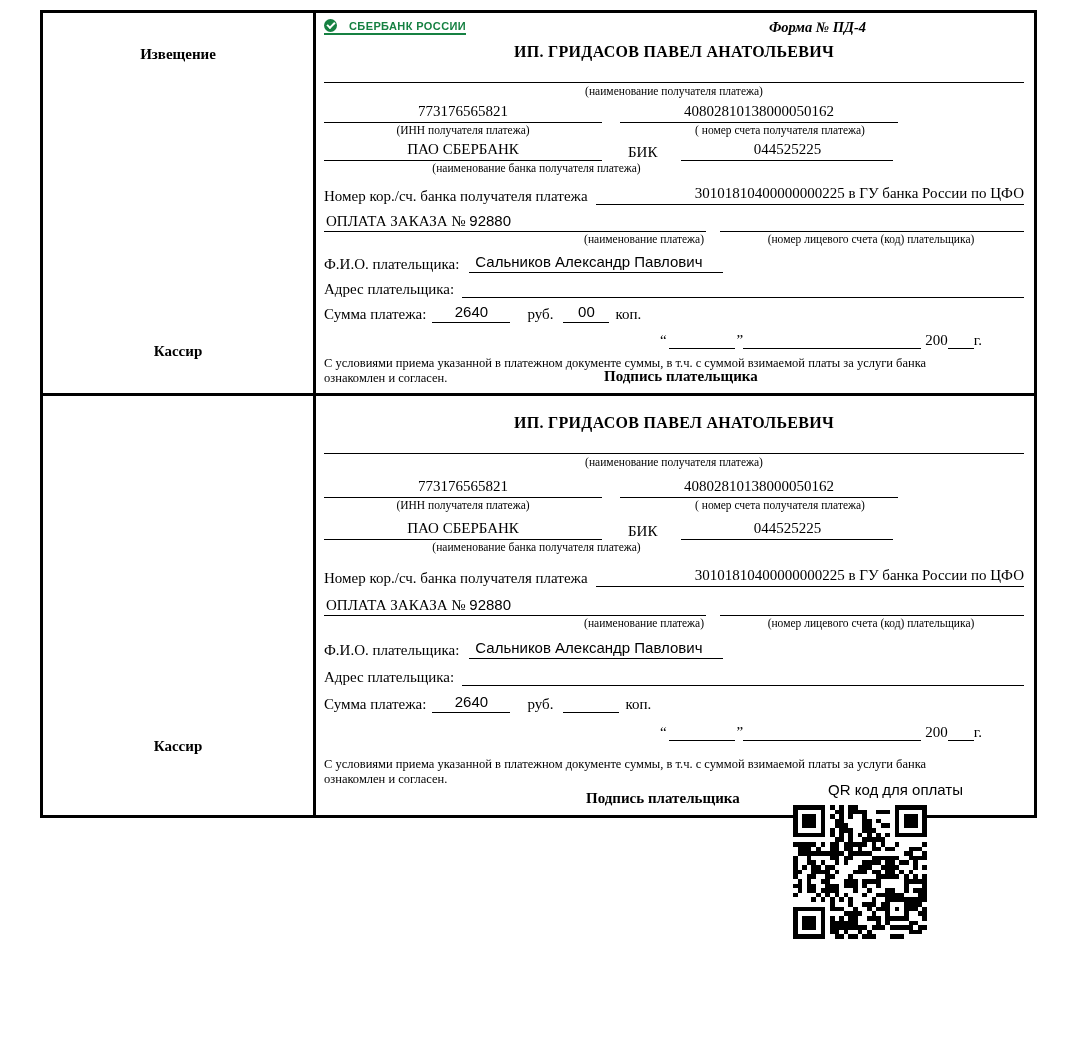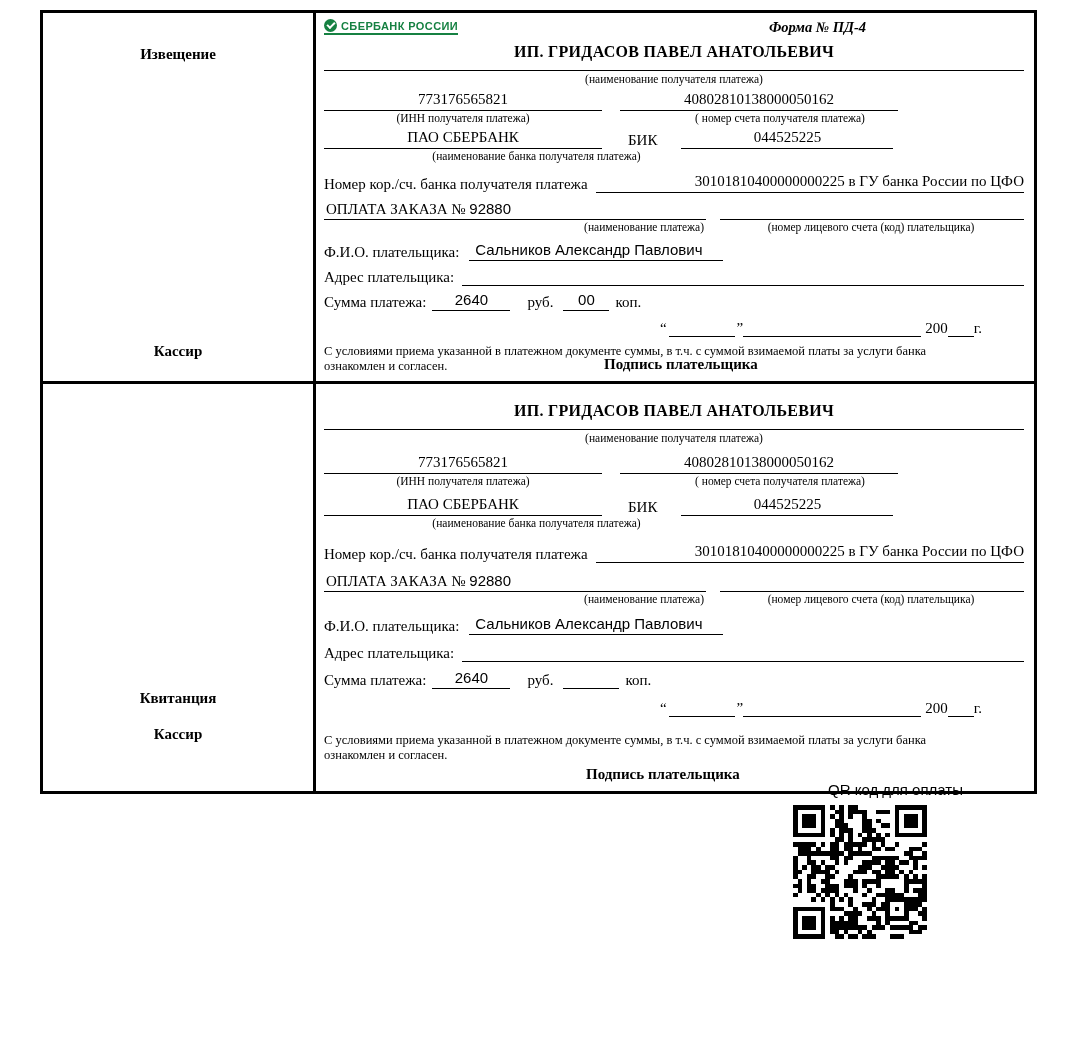--- a/index.html
+++ b/index.html
@@ -22,31 +22,31 @@
 
   .row{display:flex;align-items:flex-end}
   .field{border-bottom:1px solid #000;min-height:19px;text-align:center}
   .cap{font-size:11.5px;line-height:1.15}
   .center{text-align:center}
   .sans{font-family:"Liberation Sans",sans-serif}
   .lbl{white-space:nowrap}
 
   
   .hdr-row{display:flex;justify-content:space-between;align-items:flex-start;height:24px}
-  .sb-top{display:flex;align-items:center;gap:4px}
+  .sb-top{display:flex;align-items:center;gap:12px}
   .sb-icon{width:13px;height:13px;border-radius:50%;background:#168142;position:relative;display:inline-block}
   .sb-icon::after{content:"";position:absolute;left:3px;top:3px;width:6px;height:3px;
     border-left:2px solid #fff;border-bottom:2px solid #fff;transform:rotate(-45deg)}
   .sb-text{color:#168142;font-family:"Liberation Sans",sans-serif;font-weight:bold;
     font-size:11px;letter-spacing:.4px;white-space:nowrap}
   .sb-bar{height:2px;background:#168142;margin-top:1px}
   .form-no{font-style:italic;font-weight:bold;font-size:14.5px;margin-right:158px;white-space:nowrap}
 
   .recipient{text-align:center;font-weight:bold;font-size:16px;border-bottom:1px solid #000;
-    padding-bottom:9px;letter-spacing:.3px}
+    padding-bottom:21px;letter-spacing:.3px}
   .s2 .recipient{margin-top:8px}
   .cap-recipient{margin-top:2px}
 
   .fields2{margin-top:5px}
   .fl{width:278px}
   .fr{width:278px;margin-left:18px}
   .caps2{display:flex;margin-top:1px}
   .caps2 .c1{width:278px;text-align:center}
   .caps2 .c2{width:320px;margin-left:18px;text-align:center}
 
@@ -200,21 +200,20 @@
 
         <div class="termswrap">
           <div class="terms">С условиями приема указанной в платежном документе суммы, в т.ч. с суммой взимаемой платы за услуги банка ознакомлен и согласен.</div>
           <div class="sig">Подпись плательщика</div>
         </div>
       </div>
     </div>
 
     <div class="section s2">
       <div class="left-col">
-        <div class="lc lc-receipt">Квитанция</div>
         <div class="lc lc-cashier2">Кассир</div>
       </div>
       <div class="right-col">
 
         <div class="recipient">ИП. ГРИДАСОВ ПАВЕЛ АНАТОЛЬЕВИЧ</div>
         <div class="cap center cap-recipient">(наименование получателя платежа)</div>
 
         <div class="row fields2">
           <div class="field fl"><span>773176565821</span></div>
           <div class="field fr"><span>40802810138000050162</span></div>

